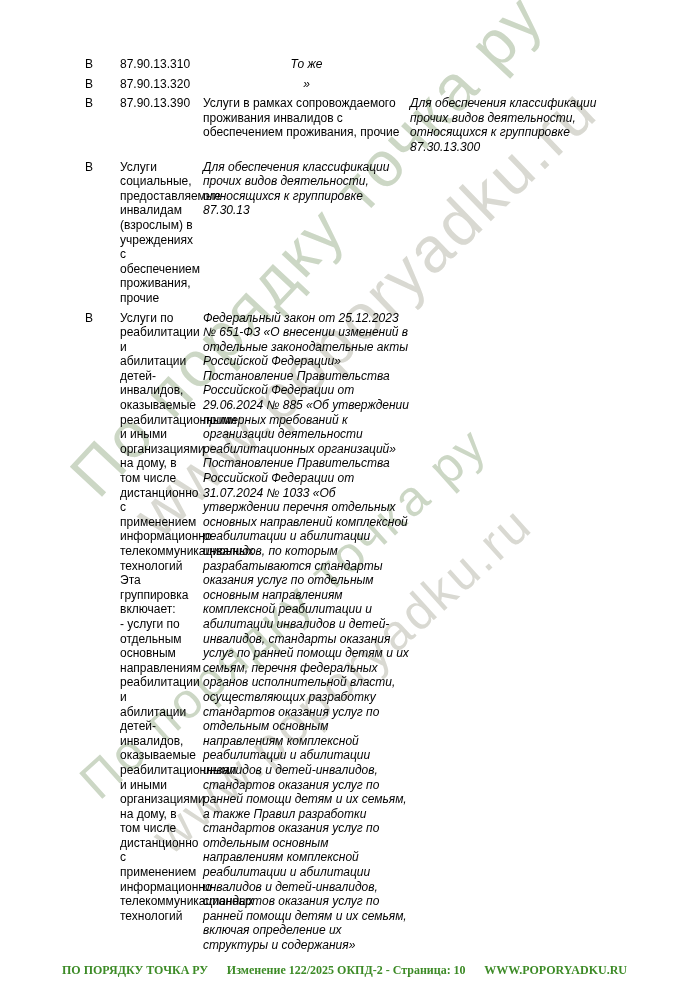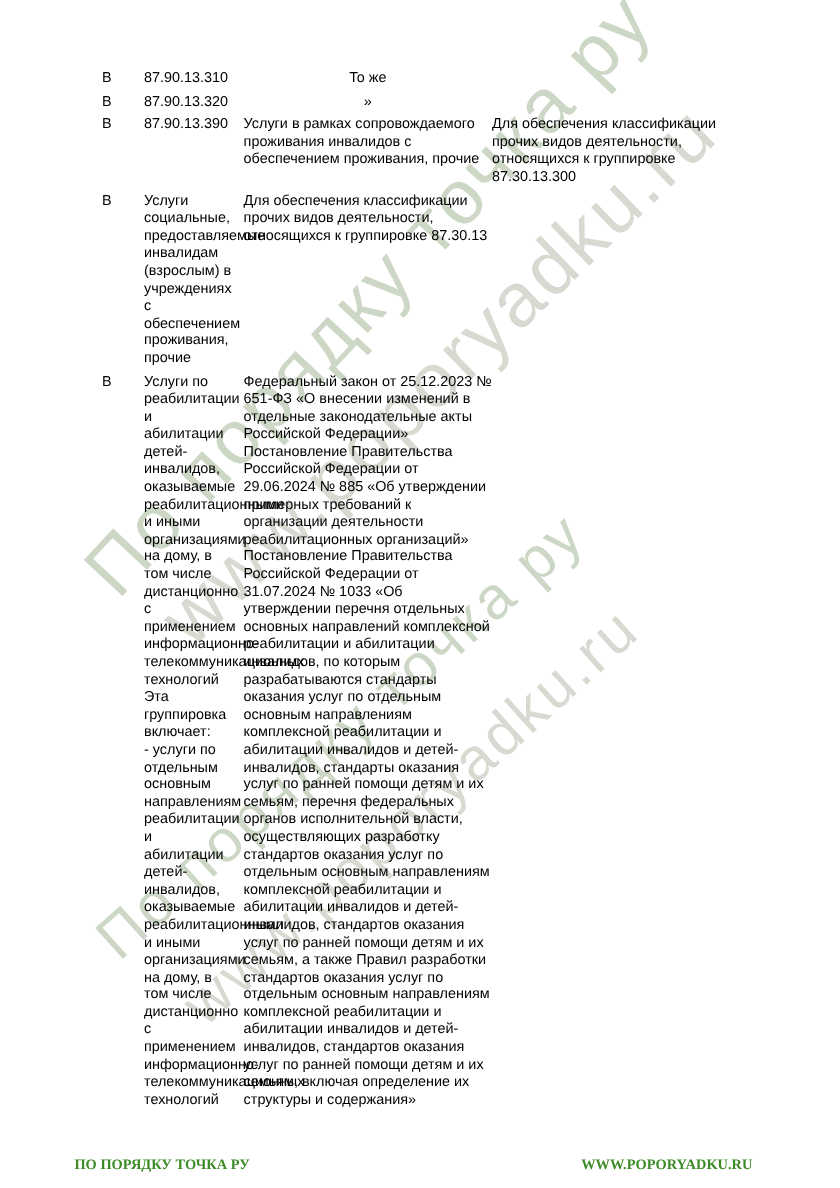--- a/index.html
+++ b/index.html
@@ -17,21 +17,21 @@
   .wm-gray{color:#d9d9d2;}
   .wm1a{font-size:64px;left:88px;top:476px;transform:rotate(-47deg);}
   .wm1b{font-size:64px;left:150px;top:516px;transform:rotate(-44deg);}
   .wm2a{font-size:50px;left:93px;top:780px;transform:rotate(-42deg);}
   .wm2b{font-size:50px;left:165px;top:835px;transform:rotate(-42deg);}
   
   .content{position:absolute;left:85px;top:57px;width:545px;z-index:1;}
   .row{display:grid;grid-template-columns:35px 83px 207px 220px;margin-bottom:5px;}
   .cell{vertical-align:top;}
   .cell-desc{padding-right:10px;white-space:pre-line;}
-  .cell-note{white-space:pre-line;}
+  .cell-note{white-space:pre-line;font-style:italic;}
   .note-center{text-align:center;white-space:normal;}
   
   .footer{
     position:absolute;left:0;right:0;top:963px;z-index:1;
     display:flex;justify-content:space-between;align-items:baseline;
     padding:0 73px 0 62px;
     font-family:"Liberation Serif","DejaVu Serif",serif;
     font-weight:bold;font-size:12px;line-height:14px;color:#3d8b27;
   }
 </style>
@@ -79,16 +79,17 @@
 - услуги по отдельным основным направлениям реабилитации и абилитации детей-инвалидов, оказываемые реабилитационными и иными организациями на дому, в том числе дистанционно с применением информационно-телекоммуникационных технологий</div>
       <div class="cell cell-note">Федеральный закон от 25.12.2023 № 651-ФЗ «О внесении изменений в отдельные законодательные акты Российской Федерации»
 Постановление Правительства Российской Федерации от 29.06.2024 № 885 «Об утверждении примерных требований к организации деятельности реабилитационных организаций»
 Постановление Правительства Российской Федерации от 31.07.2024 № 1033 «Об утверждении перечня отдельных основных направлений комплексной реабилитации и абилитации инвалидов, по которым разрабатываются стандарты оказания услуг по отдельным основным направлениям комплексной реабилитации и абилитации инвалидов и детей-инвалидов, стандарты оказания услуг по ранней помощи детям и их семьям, перечня федеральных органов исполнительной власти, осуществляющих разработку стандартов оказания услуг по отдельным основным направлениям комплексной реабилитации и абилитации инвалидов и детей-инвалидов, стандартов оказания услуг по ранней помощи детям и их семьям, а также Правил разработки стандартов оказания услуг по отдельным основным направлениям комплексной реабилитации и абилитации инвалидов и детей-инвалидов, стандартов оказания услуг по ранней помощи детям и их семьям, включая определение их структуры и содержания»</div>
     </div>
 
   </div>
 
   <div class="footer">
     <span>ПО ПОРЯДКУ ТОЧКА РУ</span>
+    <span>Изменение 122/2025 ОКПД-2 - Страница: 10</span>
     <span>WWW.POPORYADKU.RU</span>
   </div>
 
 </div>
 
 </body></html>

